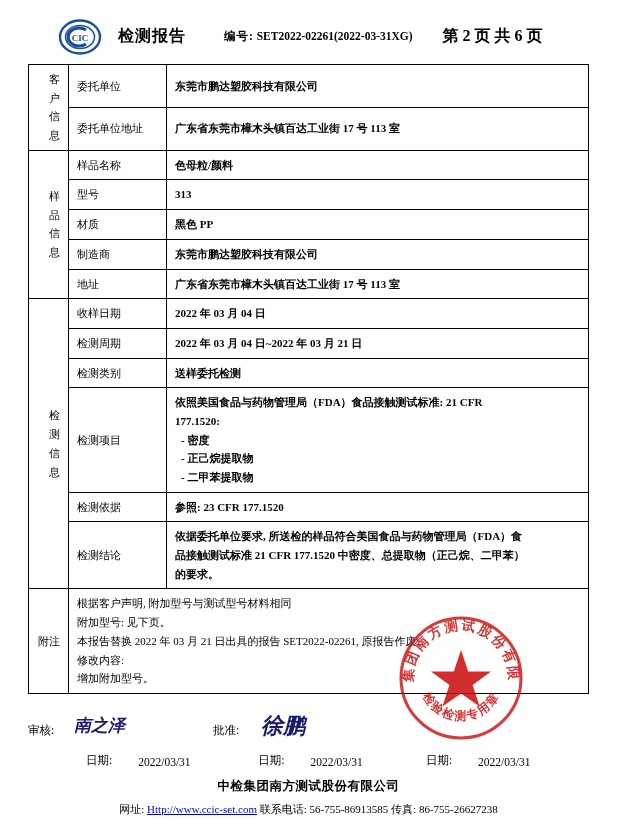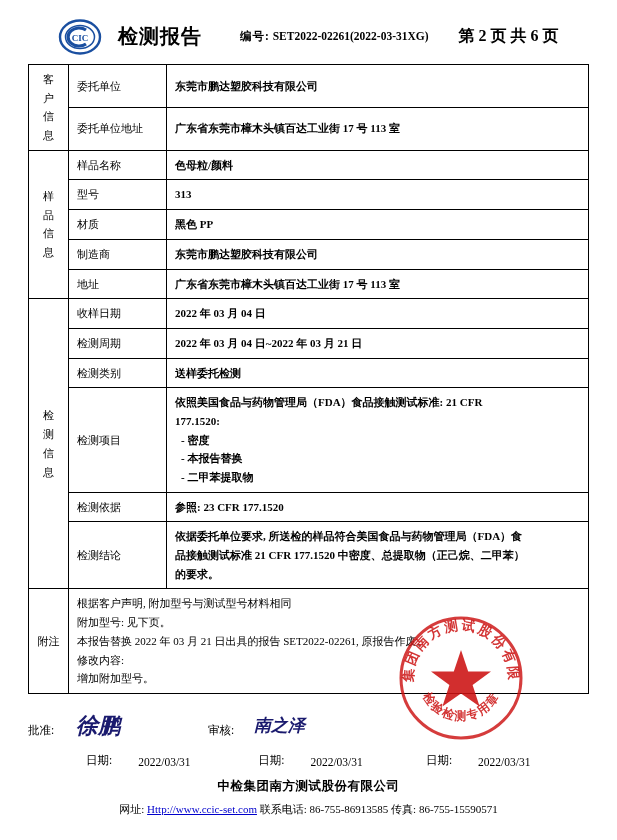--- a/index.html
+++ b/index.html
@@ -33,21 +33,21 @@
   }
   .logo {
     width: 44px;
     height: 36px;
     position: relative;
     flex: 0 0 auto;
     margin-right: 16px;
   }
   .logo svg { display: block; }
   .report-title {
-    font-size: 20px;
+    font-size: 16px;
     font-weight: bold;
     letter-spacing: 1px;
     margin-right: 38px;
     white-space: nowrap;
   }
   .report-no {
     font-size: 11.5px;
     font-weight: bold;
     white-space: nowrap;
     margin-right: 30px;
@@ -68,21 +68,21 @@
   }
   table.main td {
     border: 1px solid #000;
     font-size: 11px;
     line-height: 1.7;
     padding: 5px 8px;
     vertical-align: middle;
   }
   td.sec {
     width: 40px;
-    text-align: center;
+    text-align: right;
     padding: 4px 2px;
     font-size: 11.5px;
     line-height: 1.45;
   }
   td.sec span { display: block; }
   td.key {
     width: 98px;
     padding-left: 9px;
     font-size: 11px;
   }
@@ -256,21 +256,21 @@
       <tr>
         <td class="key">检测类别</td>
         <td class="val">送样委托检测</td>
       </tr>
       <tr>
         <td class="key">检测项目</td>
         <td class="val val-multiline">
           <div>依照美国食品与药物管理局（FDA）食品接触测试标准: 21 CFR</div>
           <div>177.1520:</div>
           <div class="indent">- 密度</div>
-          <div class="indent">- 本报告替换</div>
+          <div class="indent">- 正己烷提取物</div>
           <div class="indent">- 二甲苯提取物</div>
         </td>
       </tr>
       <tr>
         <td class="key">检测依据</td>
         <td class="val">参照: 23 CFR 177.1520</td>
       </tr>
       <tr>
         <td class="key">检测结论</td>
         <td class="val val-multiline">
@@ -290,27 +290,27 @@
           <div class="remark-line">本报告替换 2022 年 03 月 21 日出具的报告 SET2022-02261, 原报告作废。</div>
           <div class="remark-line">修改内容:</div>
           <div class="remark-line">增加附加型号。</div>
         </td>
       </tr>
     </tbody>
   </table>
 
   <div class="sign-block">
     <div class="sign-row">
+      <div class="sign-cell" style="width:185px;">
+        <span class="sign-label">审核:</span>
+        <span class="sig-img" style="left:46px; top:-9px; font-size:17px;">南之泽</span>
+      </div>
       <div class="sign-cell" style="width:180px;">
         <span class="sign-label">批准:</span>
         <span class="sig-img" style="left:48px; top:-12px; font-size:22px;">徐鹏</span>
-      </div>
-      <div class="sign-cell" style="width:185px;">
-        <span class="sign-label">审核:</span>
-        <span class="sig-img" style="left:46px; top:-9px; font-size:17px;">南之泽</span>
       </div>
     </div>
     <div class="sign-row" style="height:30px;">
       <div class="sign-cell" style="width:190px; padding-left:58px;">
         <span class="sign-label">日期:</span>
         <span class="sign-value" style="margin-left:26px;">2022/03/31</span>
       </div>
       <div class="sign-cell" style="width:185px;">
         <span class="sign-label">日期:</span>
         <span class="sign-value" style="margin-left:26px;">2022/03/31</span>
@@ -337,17 +337,17 @@
       </text>
       <polygon fill="#cc1111" opacity="0.88" points="66,38 73.2,59.6 96,59.6 77.6,73 84.6,94.6 66,81.4 47.4,94.6 54.4,73 36,59.6 58.8,59.6"></polygon>
     </svg>
   </div>
 
   <div class="footer">
     <div class="company">中检集团南方测试股份有限公司</div>
     <div class="line">
       <span>网址:</span>
       <a href="#">Http://www.ccic-set.com</a>
-      <span>联系电话: 86-755-86913585  传真: 86-755-15590571</span>
+      <span>联系电话: 56-755-86913585  传真: 86-755-26627238</span>
     </div>
   </div>
 
 </div>
 
 </body></html>

